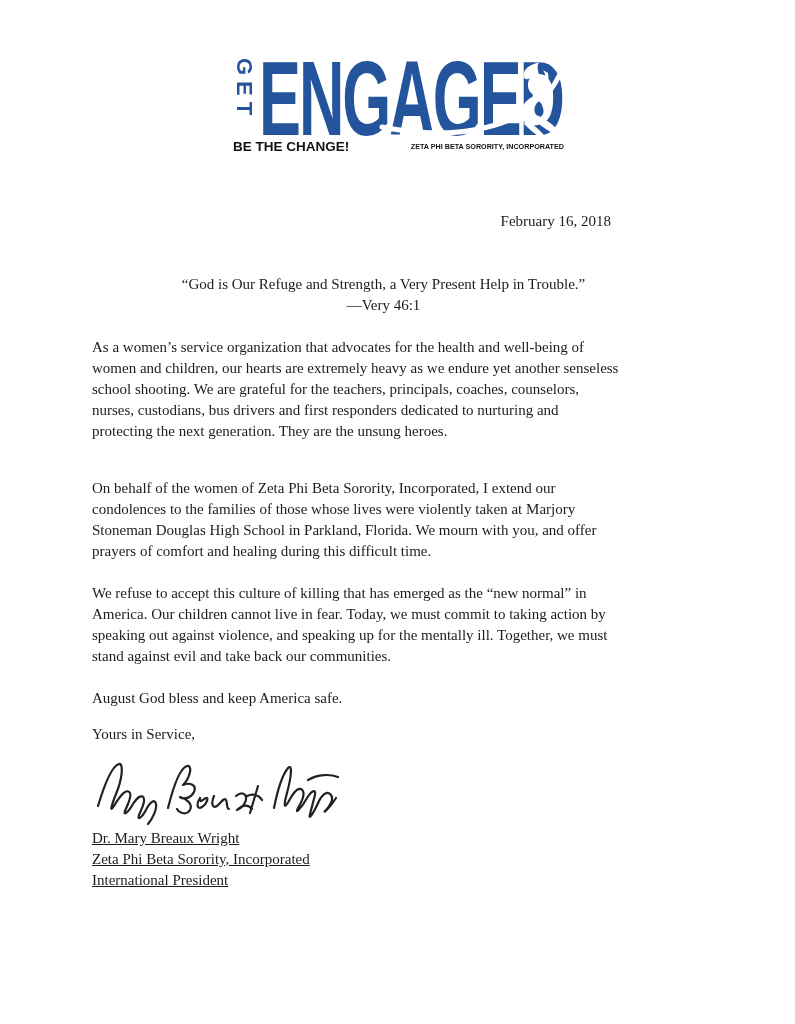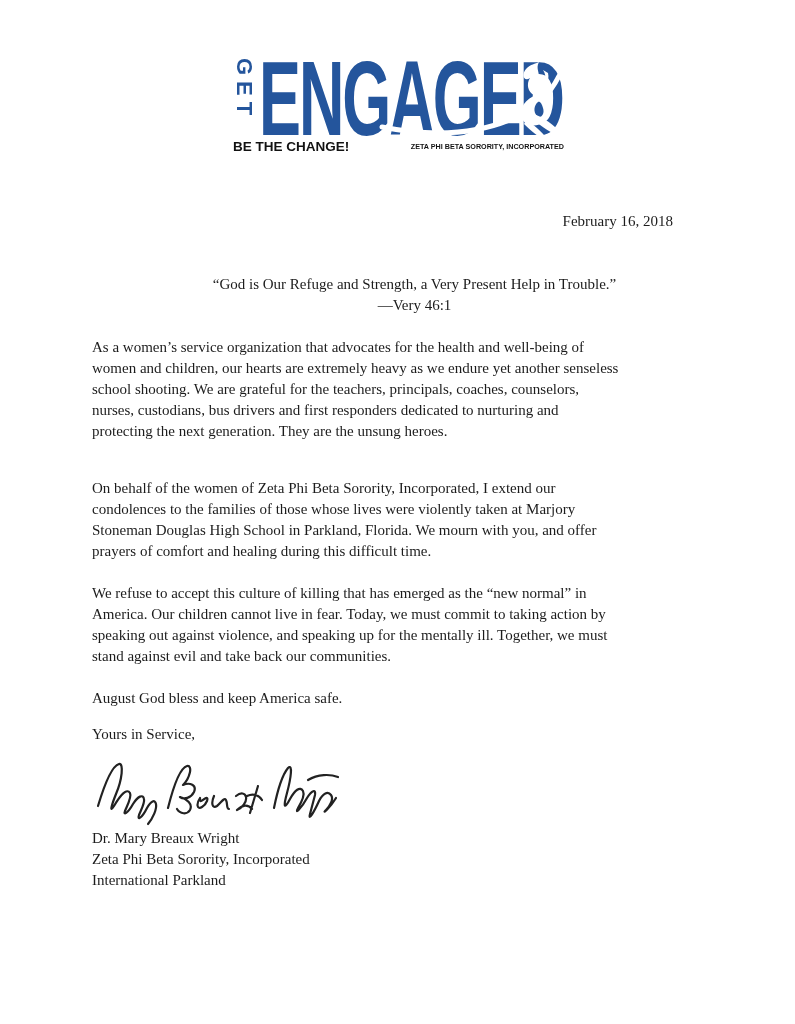--- a/index.html
+++ b/index.html
@@ -28,21 +28,21 @@
     font-family: "Liberation Sans", sans-serif;
     font-weight: bold;
     font-size: 22px;
     letter-spacing: 6px;
     line-height: 25px;
     color: #24559c;
   }
   .logo-svg { position: absolute; left: 0; top: 0; }
 
   
-  .letter { padding: 0 58px 0 92px; }
+  .letter { padding: 0 120px 0 92px; }
   .date {
     margin-top: 57px;
     margin-right: 64px;
     text-align: right;
     font-size: 15px;
     line-height: 21px;
   }
   .quote {
     margin-top: 42px;
     text-align: center;
@@ -55,20 +55,21 @@
     line-height: 21px;
     white-space: pre-line;
   }
   .para.first { margin-top: 36px; }
   .para.valediction { margin-top: 15px; font-family: Liberation Serif, serif; }
   .signature-svg { display: block; margin: 1px 0 0 2px; }
   .sigblock {
     font-size: 15px;
     line-height: 21px;
     margin-top: 2px;
+    text-decoration: underline;
   }
 </style>
 </head>
 <body>
 
 <div class="page">
 
   <header class="logo-wrap">
     <div class="logo-get">GET</div>
     <svg class="logo-svg" width="332" height="98" viewBox="0 0 332 98">
@@ -126,17 +127,17 @@
 
       <path d="M74,62 C80,38 86,22 93,20 C99,19 96,32 89,39 C96,36 103,39 100,46 C97,52 90,54 86,51 C93,53 99,58 96,64 C93,69 86,68 83,63 M106,52 C102,58 103,64 108,61 C113,58 115,51 112,52 C108,54 106,58 106,52 M120,50 C117,57 118,63 123,60 C127,57 130,51 132,54 C134,58 132,63 135,63 M142,50 C147,46 151,47 152,51 C153,56 148,62 143,64 C148,59 154,58 158,63 M164,40 C161,50 158,60 156,67 M153,50 C159,47 165,49 168,54"></path>
 
       <path d="M180,62 C184,42 189,28 194,22 C199,17 197,32 193,47 C190,58 189,66 196,53 C201,44 206,40 209,45 C211,49 207,57 204,62 C200,69 207,63 213,52 C218,44 222,43 221,49 L216,68 C214,76 220,66 225,55 C229,47 234,45 237,49 C240,53 236,60 232,64 C227,69 236,62 242,52"></path>
       <path d="M214,34 C224,28 236,28 244,31"></path>
     </svg>
 
     <div class="sigblock">
       <div>Dr. Mary Breaux Wright</div>
       <div>Zeta Phi Beta Sorority, Incorporated</div>
-      <div>International Parkland</div>
+      <div>International President</div>
     </div>
 
   </main>
 </div>
 
 </body></html>

